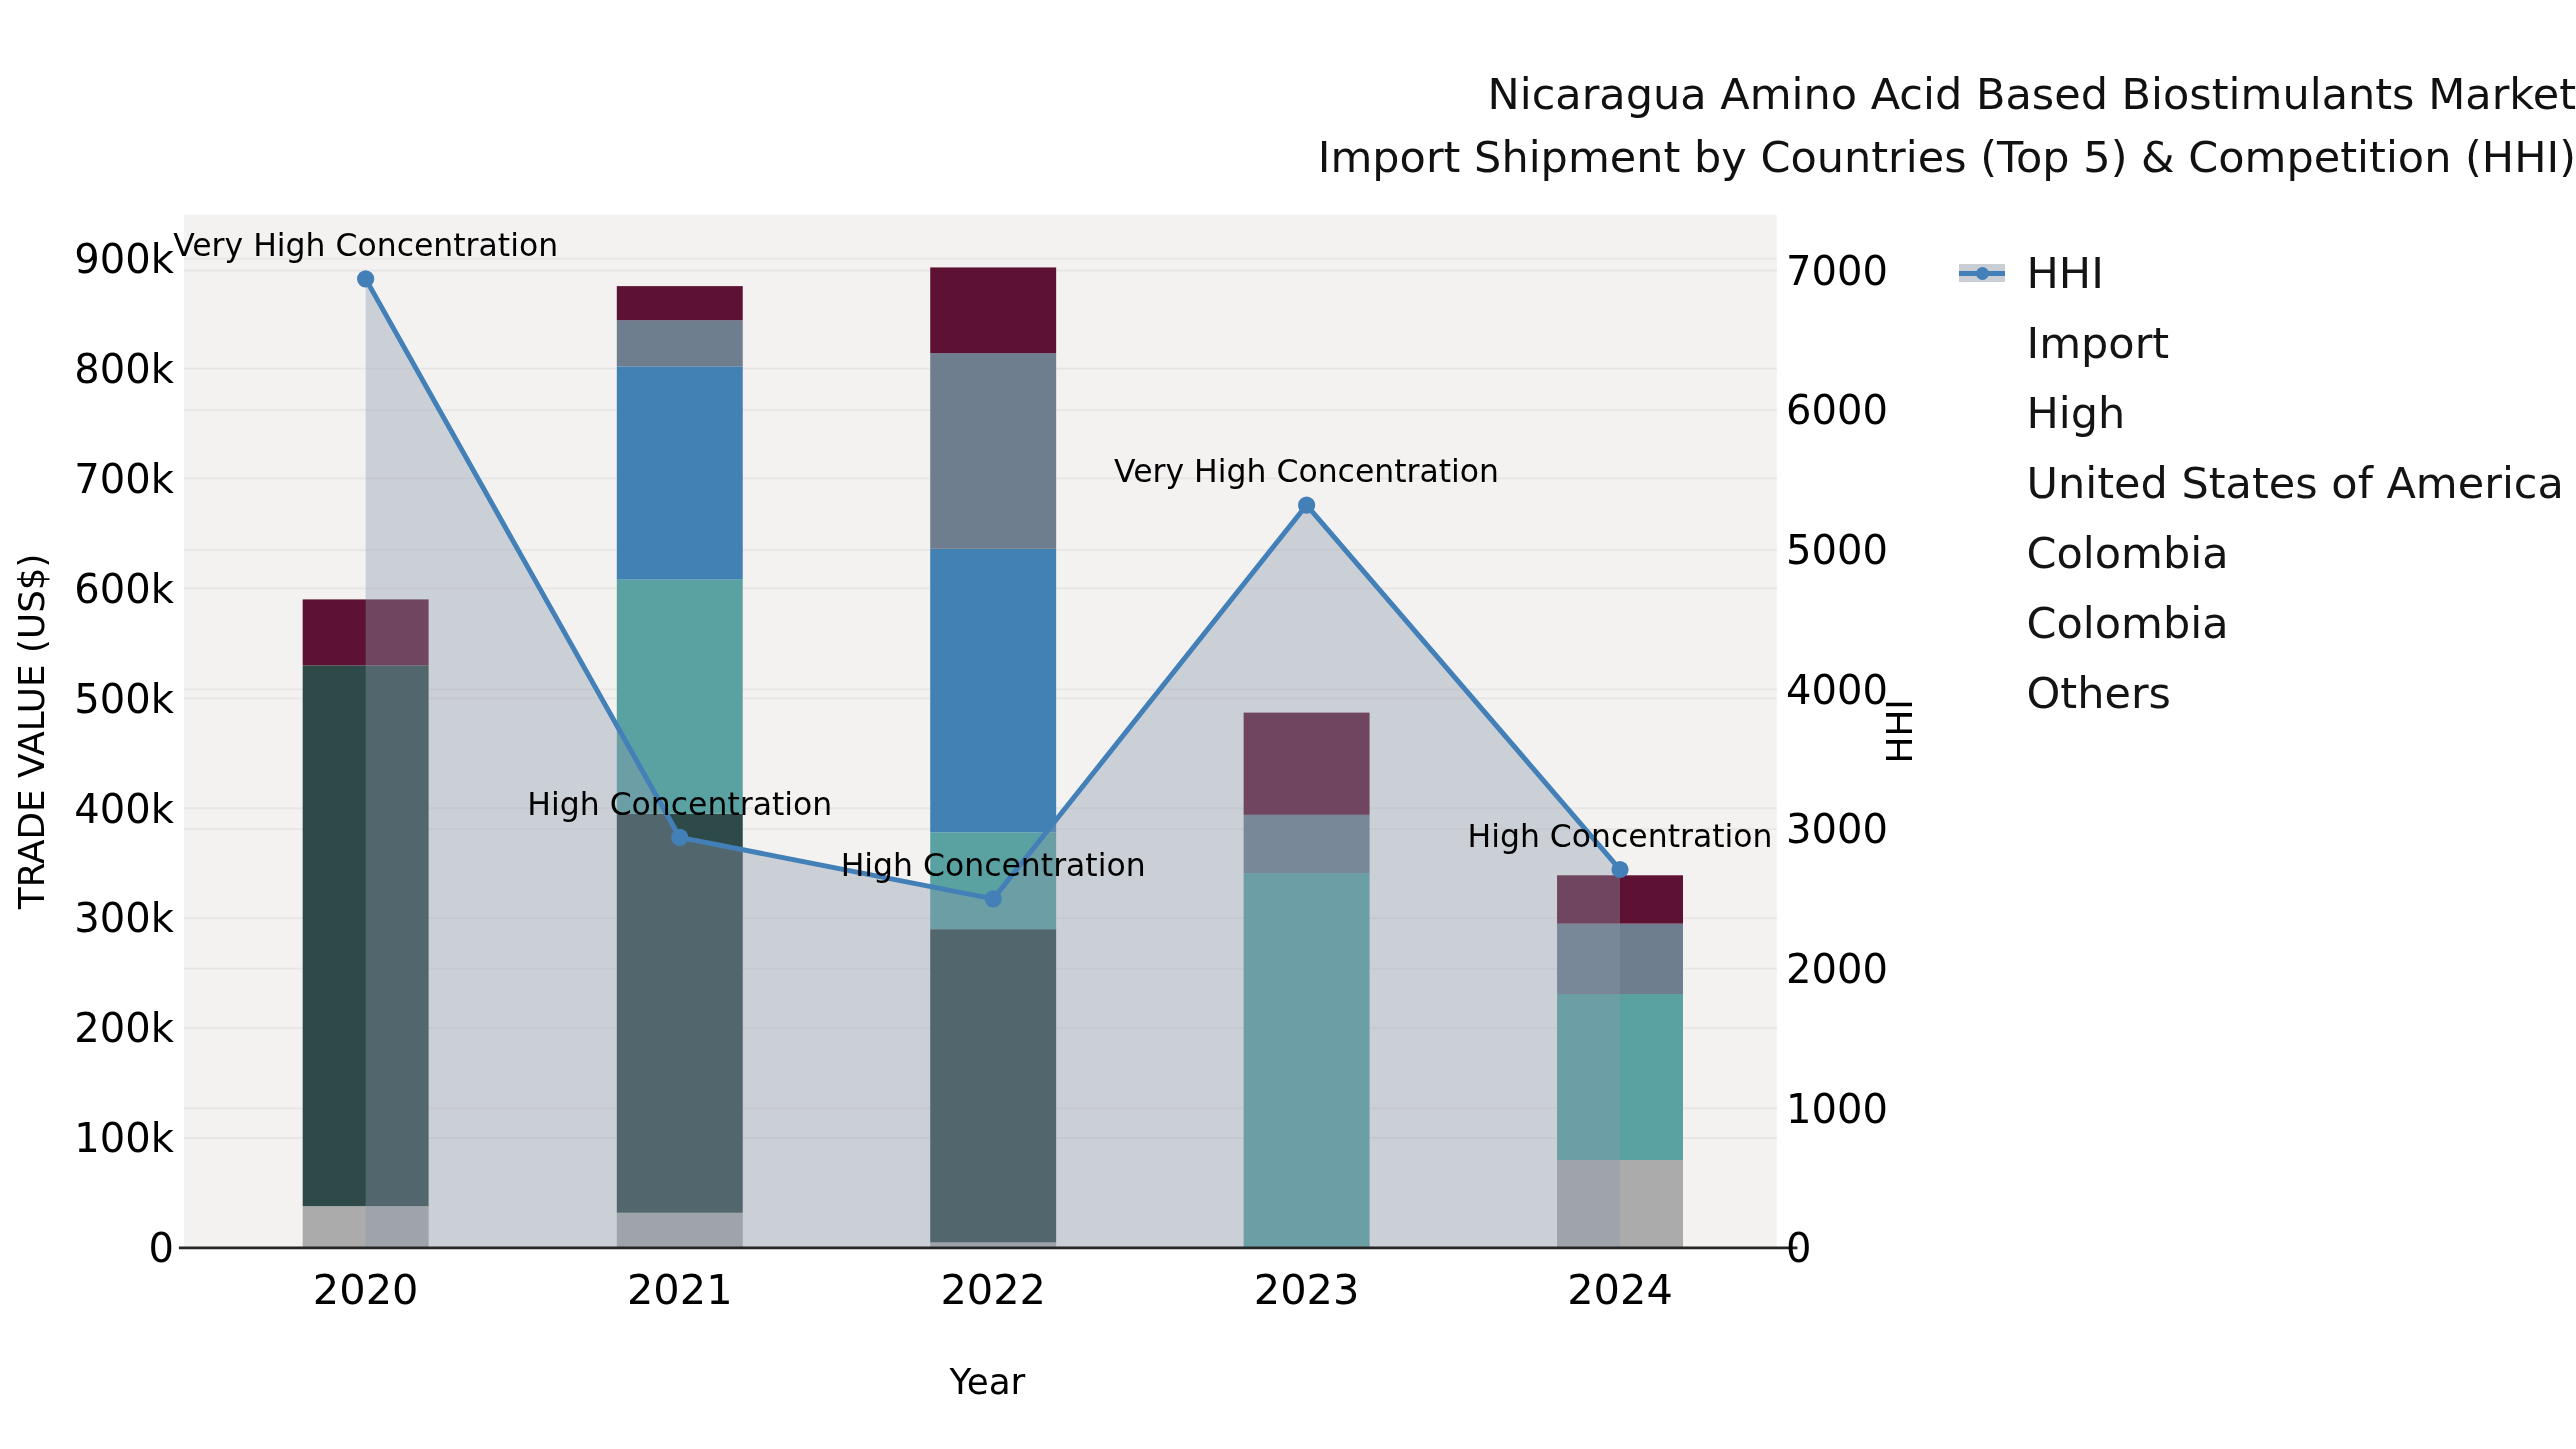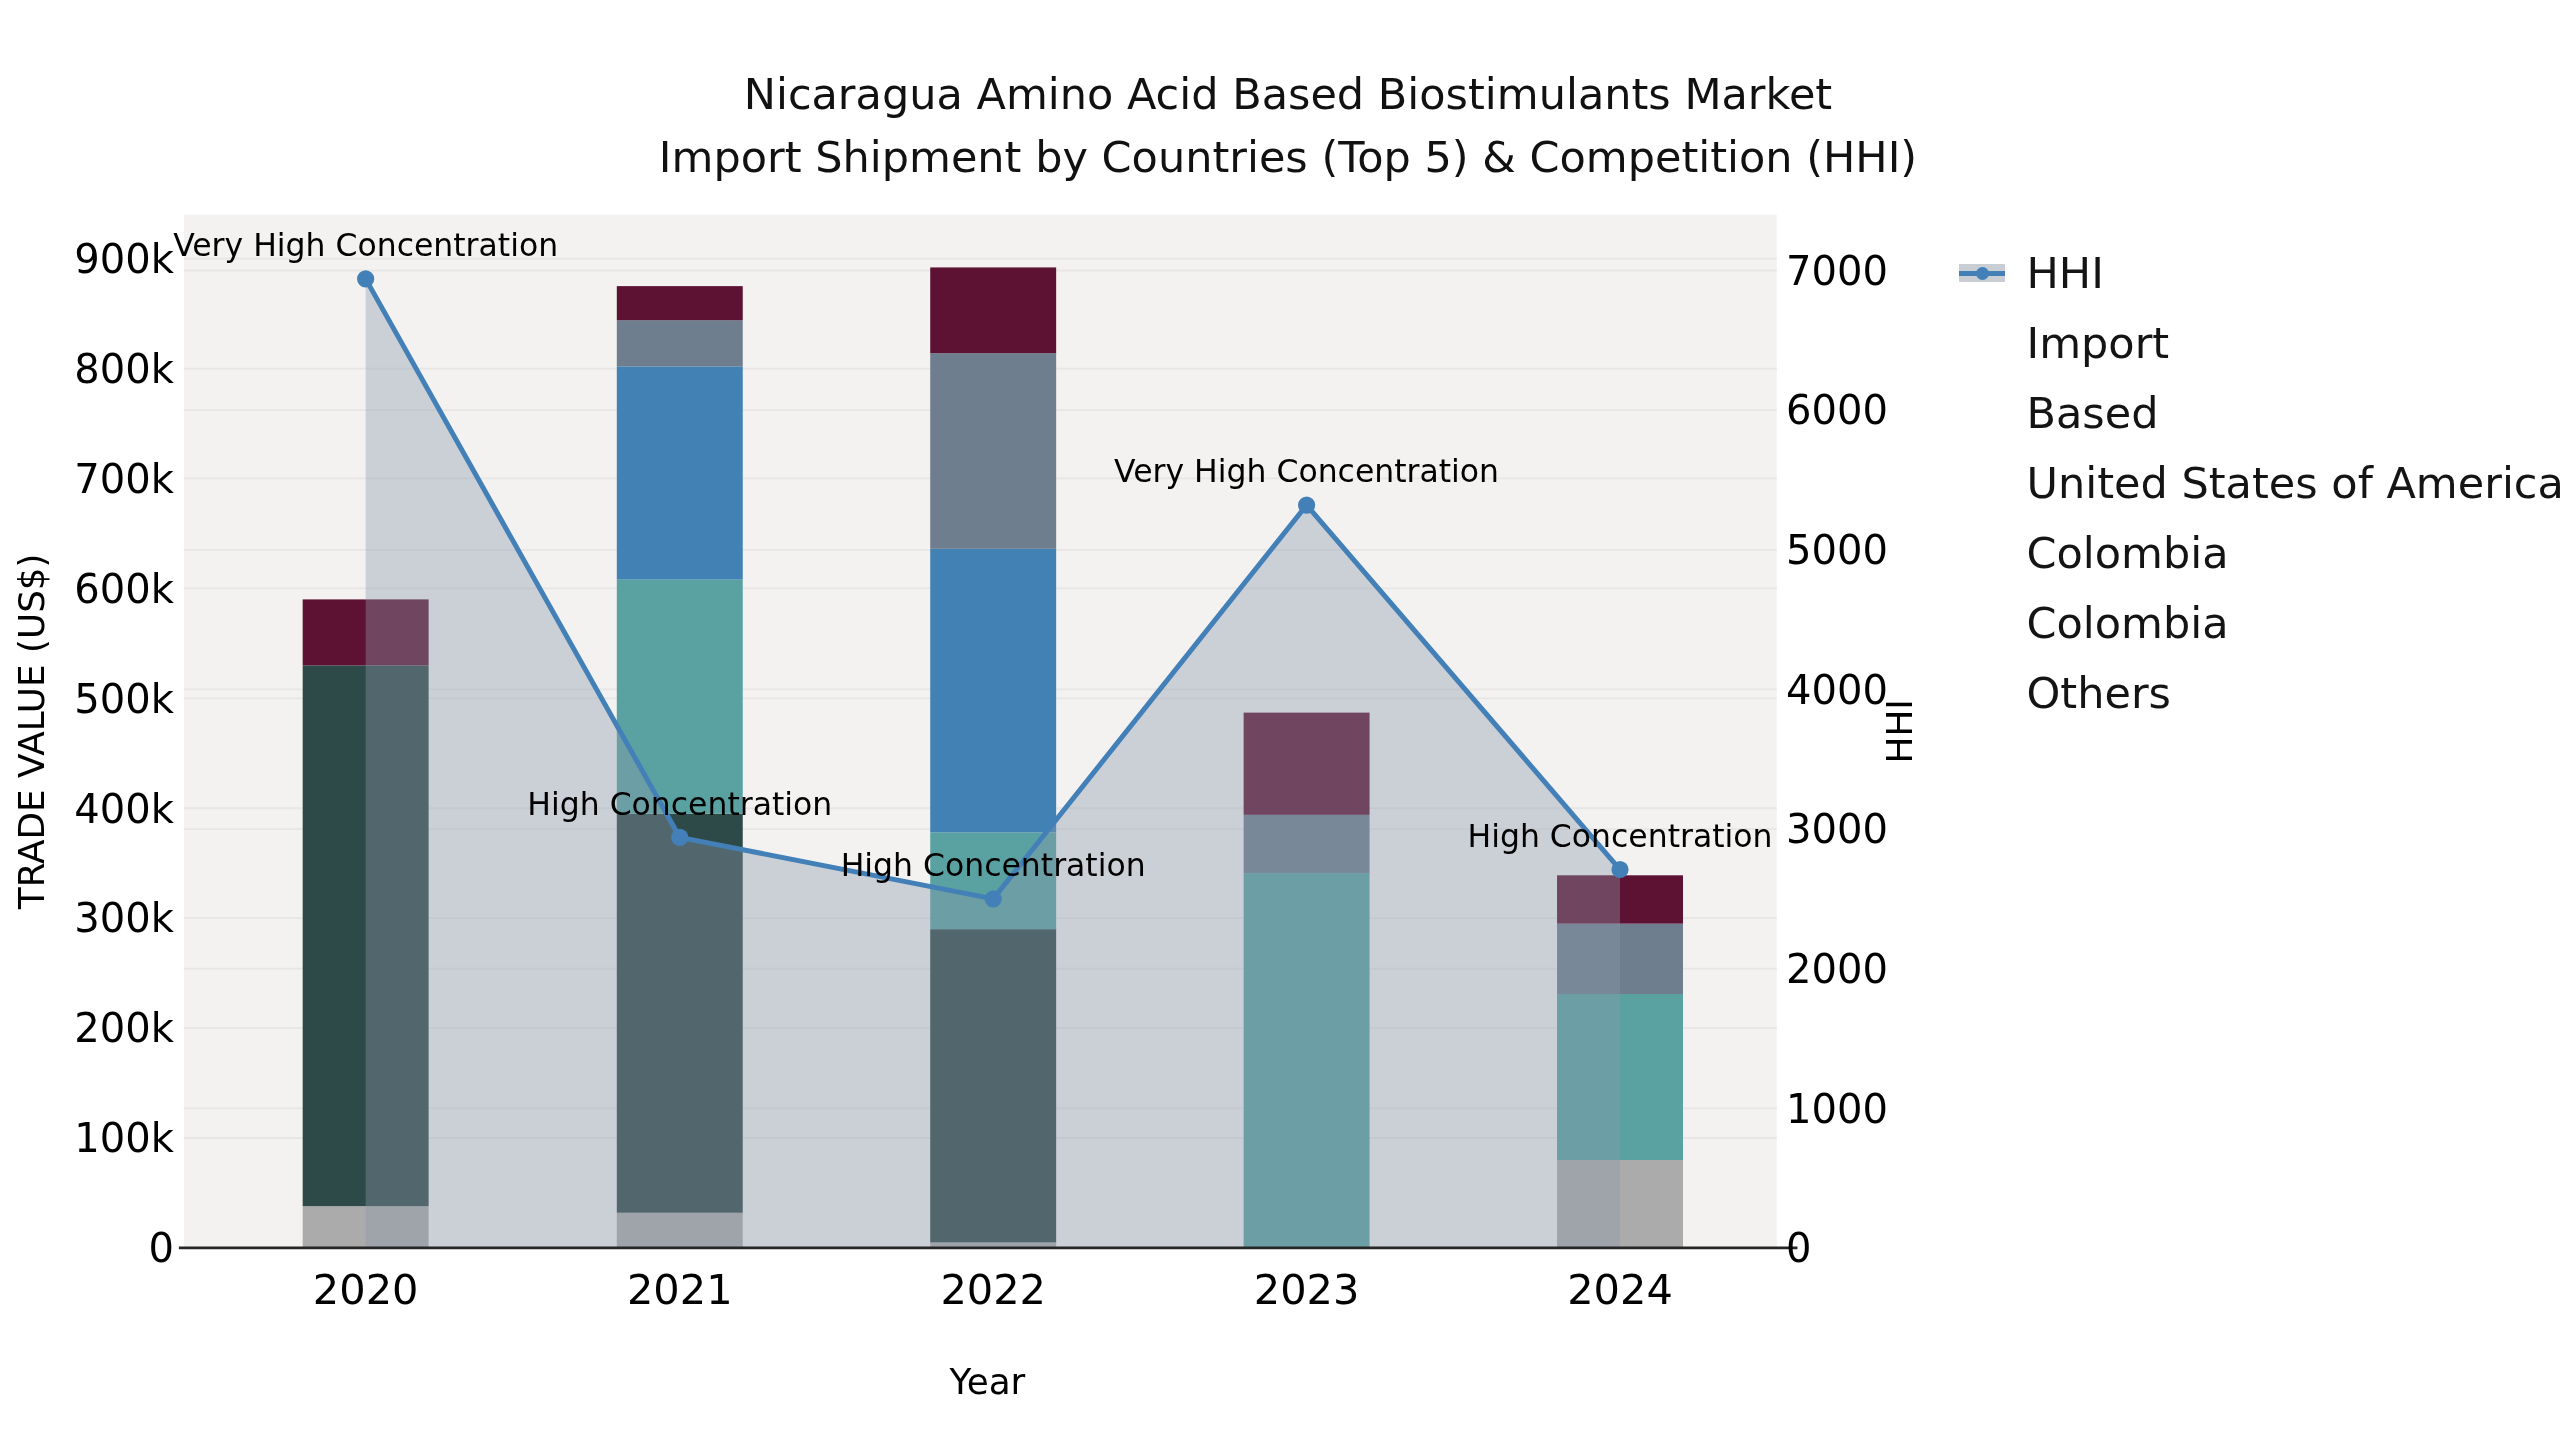--- a/index.html
+++ b/index.html
@@ -1,19 +1,19 @@
 <!DOCTYPE html>
 <html style="font-size:11.4px"><head>
 <meta charset="utf-8">
 <style>
   html,body{margin:0;padding:0;background:#ffffff;}
   body{width:2576px;height:1449px;position:relative;overflow:hidden;
        font-family:"DejaVu Sans","Liberation Sans",sans-serif;color:#111;}
   .stage{position:absolute;inset:0;}
-  .title-block{position:absolute;left:0;top:63px;width:2576px;text-align:center;line-height:1.46;}
+  .title-block{position:absolute;left:0;top:63px;width:2576px;text-align:right;line-height:1.46;}
   .title-line{font-size:43px;color:#111;}
   svg{position:absolute;left:0;top:0;}
   .axlabel{font-size:50px;fill:#000;}
   .legend{position:absolute;left:1959px;top:238px;width:615px;}
   .lg-row{height:70px;display:flex;align-items:center;gap:21.5px;}
   .lg-swatch{width:46px;height:33px;flex:0 0 46px;position:relative;}
   .lg-patch{width:46px;height:33px;}
   .lg-band{position:absolute;left:0;top:7.2px;width:46px;height:18.6px;}
   .lg-line{position:absolute;left:0;top:14.3px;width:46px;height:5px;}
   .lg-dot{position:absolute;left:16.5px;top:10px;width:13.6px;height:13.6px;border-radius:50%;}
@@ -120,21 +120,21 @@
           <span class="lg-dot" style="background: rgb(68, 128, 184);"></span>
         </span>
         <span class="lg-label">HHI</span>
       </div>
       <div class="lg-row">
         <span class="lg-swatch"><span class="lg-patch" style="background: rgb(94, 18, 51);"></span></span>
         <span class="lg-label">Import</span>
       </div>
       <div class="lg-row">
         <span class="lg-swatch"><span class="lg-patch" style="background: rgb(111, 126, 142);"></span></span>
-        <span class="lg-label">Based</span>
+        <span class="lg-label">High</span>
       </div>
       <div class="lg-row">
         <span class="lg-swatch"><span class="lg-patch" style="background: rgb(90, 162, 162);"></span></span>
         <span class="lg-label">United States of America</span>
       </div>
       <div class="lg-row">
         <span class="lg-swatch"><span class="lg-patch" style="background: rgb(65, 129, 180);"></span></span>
         <span class="lg-label">Colombia</span>
       </div>
       <div class="lg-row">

